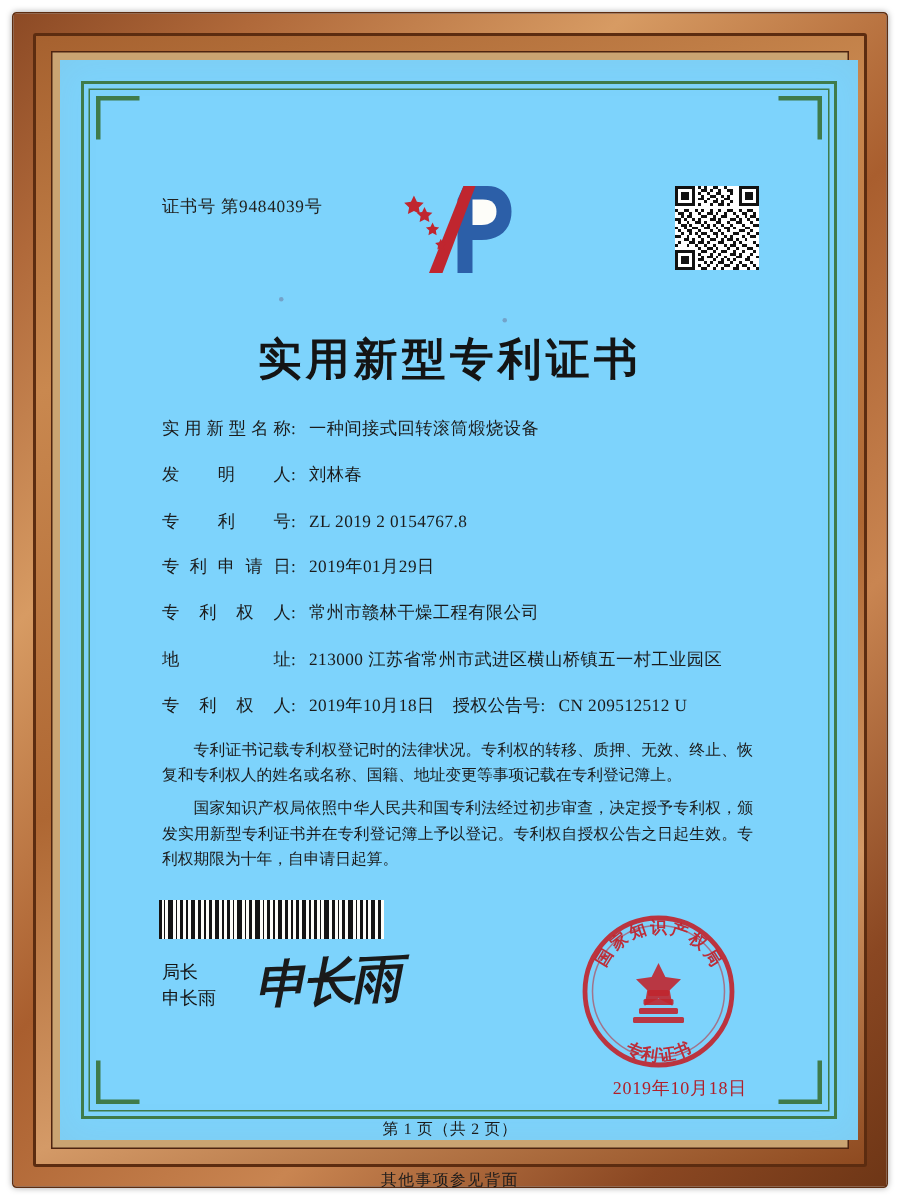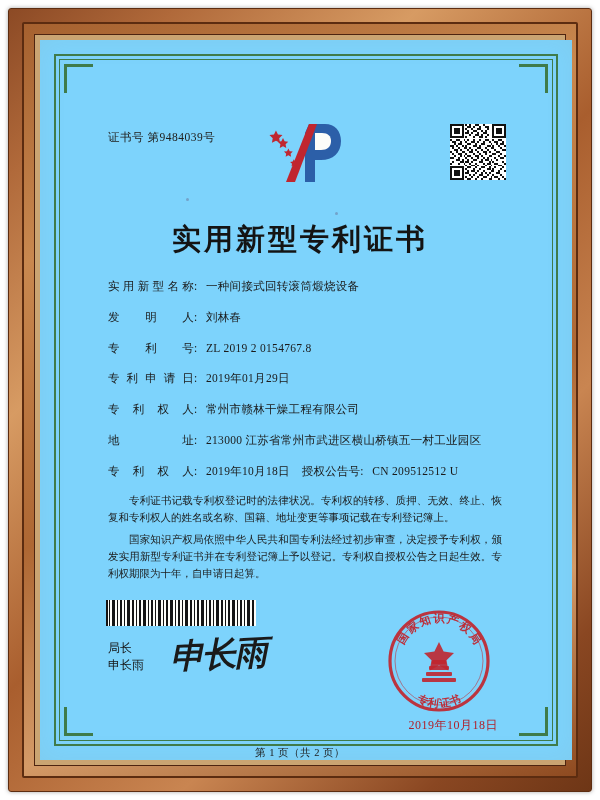--- a/index.html
+++ b/index.html
@@ -576,15 +576,16 @@
           <text x="53" y="99" text-anchor="middle" transform="rotate(22 53 53)">专</text>
           <text x="53" y="99" text-anchor="middle" transform="rotate(8 53 53)">利</text>
           <text x="53" y="99" text-anchor="middle" transform="rotate(-8 53 53)">证</text>
           <text x="53" y="99" text-anchor="middle" transform="rotate(-22 53 53)">书</text>
         </g>
       </svg>
     </div>
     <div class="seal-date">2019年10月18日</div>
 
     <div class="page-no">第 1 页（共 2 页）</div>
+    <div class="footer-note">其他事项参见背面</div>
 
   </div>
 </div>
 
 </body></html>

